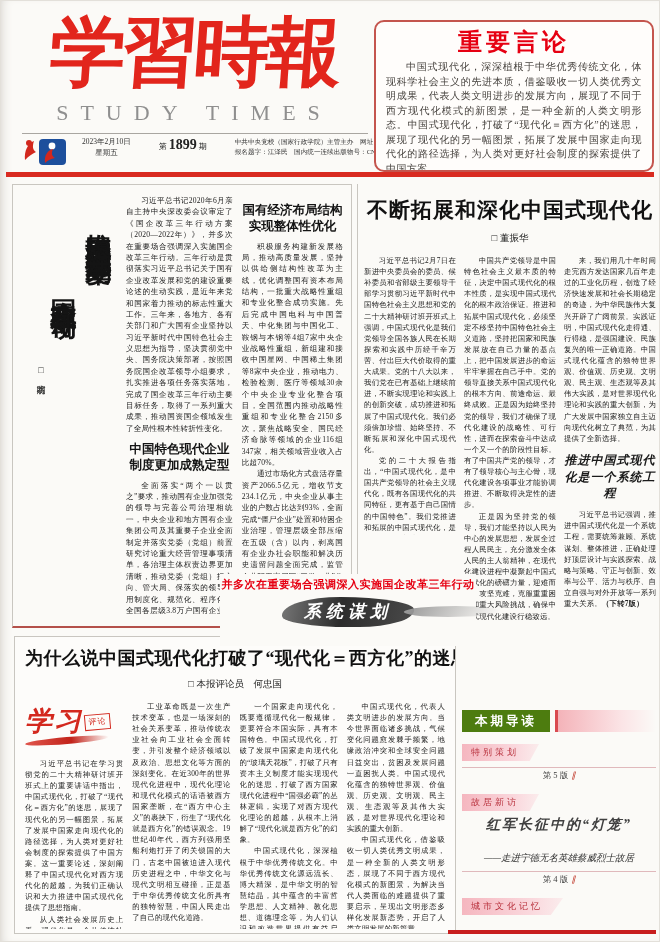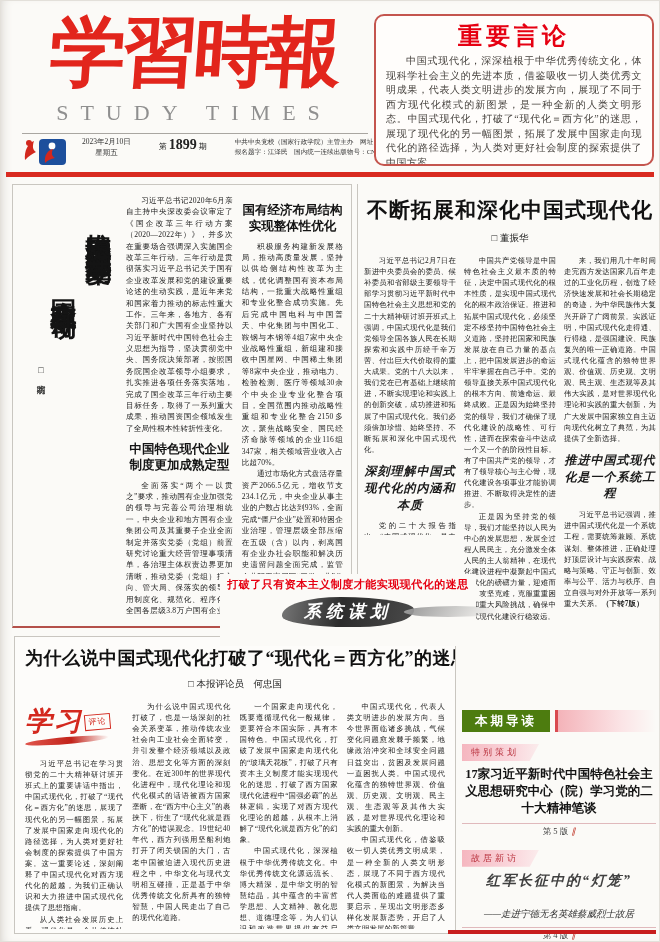--- a/index.html
+++ b/index.html
@@ -26,21 +26,21 @@
     display:flex; align-items:flex-start; gap:14px;
   }
   .paper-logo{ width:46px; height:30px; flex:0 0 auto; }
   .ib-date{ text-align:center; font-size:7.5px; line-height:1.4; color:#333; white-space:nowrap; }
   .ib-div{ width:1px; height:22px; background:#999; }
   .ib-issue{ font-size:8px; color:#222; white-space:nowrap; }
   .ib-issue b{ font-size:14px; font-family:"Liberation Serif", serif; }
   .ib-pub{ font-size:6.6px; line-height:1.5; color:#333; white-space:nowrap; }
   
   .remarks{
-    position:absolute; left:374px; top:14px; width:280px; height:152px;
+    position:absolute; left:374px; top:20px; width:280px; height:152px;
     border:2px solid #c4554e; border-radius:10px; background:#fffdfb;
     padding:4px 10px 6px 10px; overflow:hidden;
   }
   .remarks h2{
     text-align:center; color:#e60012; font-size:24px; letter-spacing:4px;
     font-family:"Liberation Sans", sans-serif; margin-bottom:2px;
   }
   .remarks p{
     font-size:10px; line-height:1.45; color:#46423e; text-align:justify;
     text-indent:2em; letter-spacing:0.4px;
@@ -223,76 +223,74 @@
     </div>
   </div>
   <div class="v-divider"></div>
 
   <div class="right-art">
     <h1>不断拓展和深化中国式现代化</h1>
     <div class="byline">□ 董振华</div>
     <div class="right-cols">
       <div class="news-col col-r col-r1">
         <p>习近平总书记2月7日在新进中央委员会的委员、候补委员和省部级主要领导干部学习贯彻习近平新时代中国特色社会主义思想和党的二十大精神研讨班开班式上强调，中国式现代化是我们党领导全国各族人民在长期探索和实践中历经千辛万苦、付出巨大代价取得的重大成果。党的十八大以来，我们党在已有基础上继续前进，不断实现理论和实践上的创新突破，成功推进和拓展了中国式现代化。我们必须倍加珍惜、始终坚持、不断拓展和深化中国式现代化。</p>
-        <div class="subhead-kai">深刻理解中国式现代化的内涵和本质</div>
         <p>党的二十大报告指出，“中国式现代化，是中国共产党领导的社会主义现代化，既有各国现代化的共同特征，更有基于自己国情的中国特色”。我们党推进和拓展的中国式现代化，是现代化道路普遍性与特殊性的统一，既遵循人类社会发展的普遍规律，又与我国具体实际相结合；既不照抄照搬别国模式，又在实践中活用真理。深刻理解中国式现代化的科学内涵和本质，对于我们发扬历史主动精神、以中国式现代化全面推进中华民族伟大复兴，具有十分重大的政治意义和历史意义。</p>
       </div>
       <div class="news-col col-r col-r2">
         <p>中国共产党领导是中国特色社会主义最本质的特征，决定中国式现代化的根本性质，是实现中国式现代化的根本政治保证。推进和拓展中国式现代化，必须坚定不移坚持中国特色社会主义道路，坚持把国家和民族发展放在自己力量的基点上，把中国发展进步的命运牢牢掌握在自己手中。党的领导直接关系中国式现代化的根本方向、前途命运、最终成败。正是因为始终坚持党的领导，我们才确保了现代化建设的战略性、可行性，进而在探索奋斗中达成一个又一个的阶段性目标。有了中国共产党的领导，才有了领导核心与主心骨，现代化建设各项事业才能协调推进、不断取得决定性的进步。</p>
         <p>正是因为坚持党的领导，我们才能坚持以人民为中心的发展思想，发展全过程人民民主，充分激发全体人民的主人翁精神，在现代化建设进程中凝聚起中国式现代化的磅礴力量，迎难而上、攻坚克难，克服重重困难和重大风险挑战，确保中国式现代化建设行稳致远。</p>
       </div>
       <div class="news-col col-r col-r3">
         <p>来，我们用几十年时间走完西方发达国家几百年走过的工业化历程，创造了经济快速发展和社会长期稳定的奇迹，为中华民族伟大复兴开辟了广阔前景。实践证明，中国式现代化走得通、行得稳，是强国建设、民族复兴的唯一正确道路。中国式现代化蕴含的独特世界观、价值观、历史观、文明观、民主观、生态观等及其伟大实践，是对世界现代化理论和实践的重大创新，为广大发展中国家独立自主迈向现代化树立了典范，为其提供了全新选择。</p>
         <div class="subhead-kai">推进中国式现代化是一个系统工程</div>
         <p><span>习近平总书记强调，推进中国式现代化是一个系统工程，需要统筹兼顾、系统谋划、整体推进，正确处理好顶层设计与实践探索、战略与策略、守正与创新、效率与公平、活力与秩序、自立自强与对外开放等一系列重大关系。</span><span class="turnpage">（下转7版）</span></p>
       </div>
     </div>
   </div>
 
   <div class="banner">
-    <div class="banner-line1">打破了只有资本主义制度才能实现现代化的迷思</div>
+    <div class="banner-line1">并多次在重要场合强调深入实施国企改革三年行动</div>
     <div class="banner-blob"><span>系统谋划</span></div>
   </div>
 
   <div class="bottom-box">
     <h1>为什么说中国式现代化打破了“现代化＝西方化”的迷思</h1>
     <div class="byline">□ 本报评论员　何忠国</div>
     <div class="bottom-cols">
       <div class="news-col col-btm">
         <div class="study-logo">
           <span class="big">学习</span>
           <span class="seal">评论</span>
           <div class="swoosh"></div>
         </div>
         <p>习近平总书记在学习贯彻党的二十大精神研讨班开班式上的重要讲话中指出，中国式现代化，打破了“现代化＝西方化”的迷思，展现了现代化的另一幅图景，拓展了发展中国家走向现代化的路径选择，为人类对更好社会制度的探索提供了中国方案。这一重要论述，深刻阐释了中国式现代化对西方现代化的超越，为我们正确认识和大力推进中国式现代化提供了思想指南。</p>
         <p>从人类社会发展历史上看，现代化是一个从传统社会走向现代社会的变革进程。无论从概念上还是实践上，现代化都起源于西方，西方国家现代化处于先发行列并在全球范围内产生了广泛影响。现代化起源于18世纪60年代英国工业革命，随后扩展到欧洲以及世界其他地区。</p>
       </div>
       <div class="news-col col-btm">
-        <p>为什么说中国式现代化打破了，也是一场深刻的社会关系变革，推动传统农业社会向工业社会全面转变，并引发整个经济领域以及政治、思想文化等方面的深刻变化。在近300年的世界现代化进程中，现代化理论和现代化模式的话语被西方国家垄断，在“西方中心主义”的裹挟下，衍生了“现代化就是西方化”的错误观念。19世纪40年代，西方列强用坚船利炮打开了闭关锁国的大门，古老中国被迫进入现代历史进程之中，中华文化与现代文明相互碰撞，正是基于中华优秀传统文化所具有的独特智慧，中国人民走出了自己的现代化道路。</p>
+        <p>工业革命既是一次生产技术变革，也是一场深刻的社会关系变革，推动传统农业社会向工业社会全面转变，并引发整个经济领域以及政治、思想文化等方面的深刻变化。在近300年的世界现代化进程中，现代化理论和现代化模式的话语被西方国家垄断，在“西方中心主义”的裹挟下，衍生了“现代化就是西方化”的错误观念。19世纪40年代，西方列强用坚船利炮打开了闭关锁国的大门，古老中国被迫进入现代历史进程之中，中华文化与现代文明相互碰撞，正是基于中华优秀传统文化所具有的独特智慧，中国人民走出了自己的现代化道路。</p>
       </div>
       <div class="news-col col-btm">
         <p>一个国家走向现代化，既要遵循现代化一般规律，更要符合本国实际，具有本国特色。中国式现代化，打破了发展中国家走向现代化的“玻璃天花板”，打破了只有资本主义制度才能实现现代化的迷思，打破了西方国家现代化进程中“国强必霸”的丛林逻辑，实现了对西方现代化理论的超越，从根本上消解了“现代化就是西方化”的幻象。</p>
         <p>中国式现代化，深深植根于中华优秀传统文化。中华优秀传统文化源远流长、博大精深，是中华文明的智慧结晶，其中蕴含的丰富哲学思想、人文精神、教化思想、道德理念等，为人们认识和改造世界提供有益启迪，为治国理政提供有益借鉴。</p>
       </div>
       <div class="news-col col-btm">
         <p>中国式现代化，代表人类文明进步的发展方向。当今世界面临诸多挑战，气候变化问题愈发棘手频繁，地缘政治冲突和全球安全问题日益突出，贫困及发展问题一直困扰人类。中国式现代化蕴含的独特世界观、价值观、历史观、文明观、民主观、生态观等及其伟大实践，是对世界现代化理论和实践的重大创新。</p>
         <p>中国式现代化，借鉴吸收一切人类优秀文明成果，是一种全新的人类文明形态，展现了不同于西方现代化模式的新图景，为解决当代人类面临的难题提供了重要启示，呈现出文明形态多样化发展新态势，开启了人类文明发展的新篇章。</p>
       </div>
     </div>
   </div>
 
   <div class="digest">
     <div class="digest-hdr">
       <div class="hbox">本期导读</div>
       <div class="hbar"></div>
     </div>
 
     <div class="digest-item">
       <span class="digest-tag">特别策划</span>
-      <div class="digest-title">17家习近平新时代中国特色社会主义思想研究中心（院）学习党的二十大精神笔谈</div>
       <div class="digest-pageline">
         <span>第 5 版</span><span class="slash">∥</span>
       </div>
     </div>
 
     <div class="digest-item">
       <span class="digest-tag">故居新访</span>
       <div class="digest-title red">红军长征中的“灯笼”</div>
       <div class="digest-subtitle">——走进宁德无名英雄蔡威烈士故居</div>
       <div class="digest-pageline">

